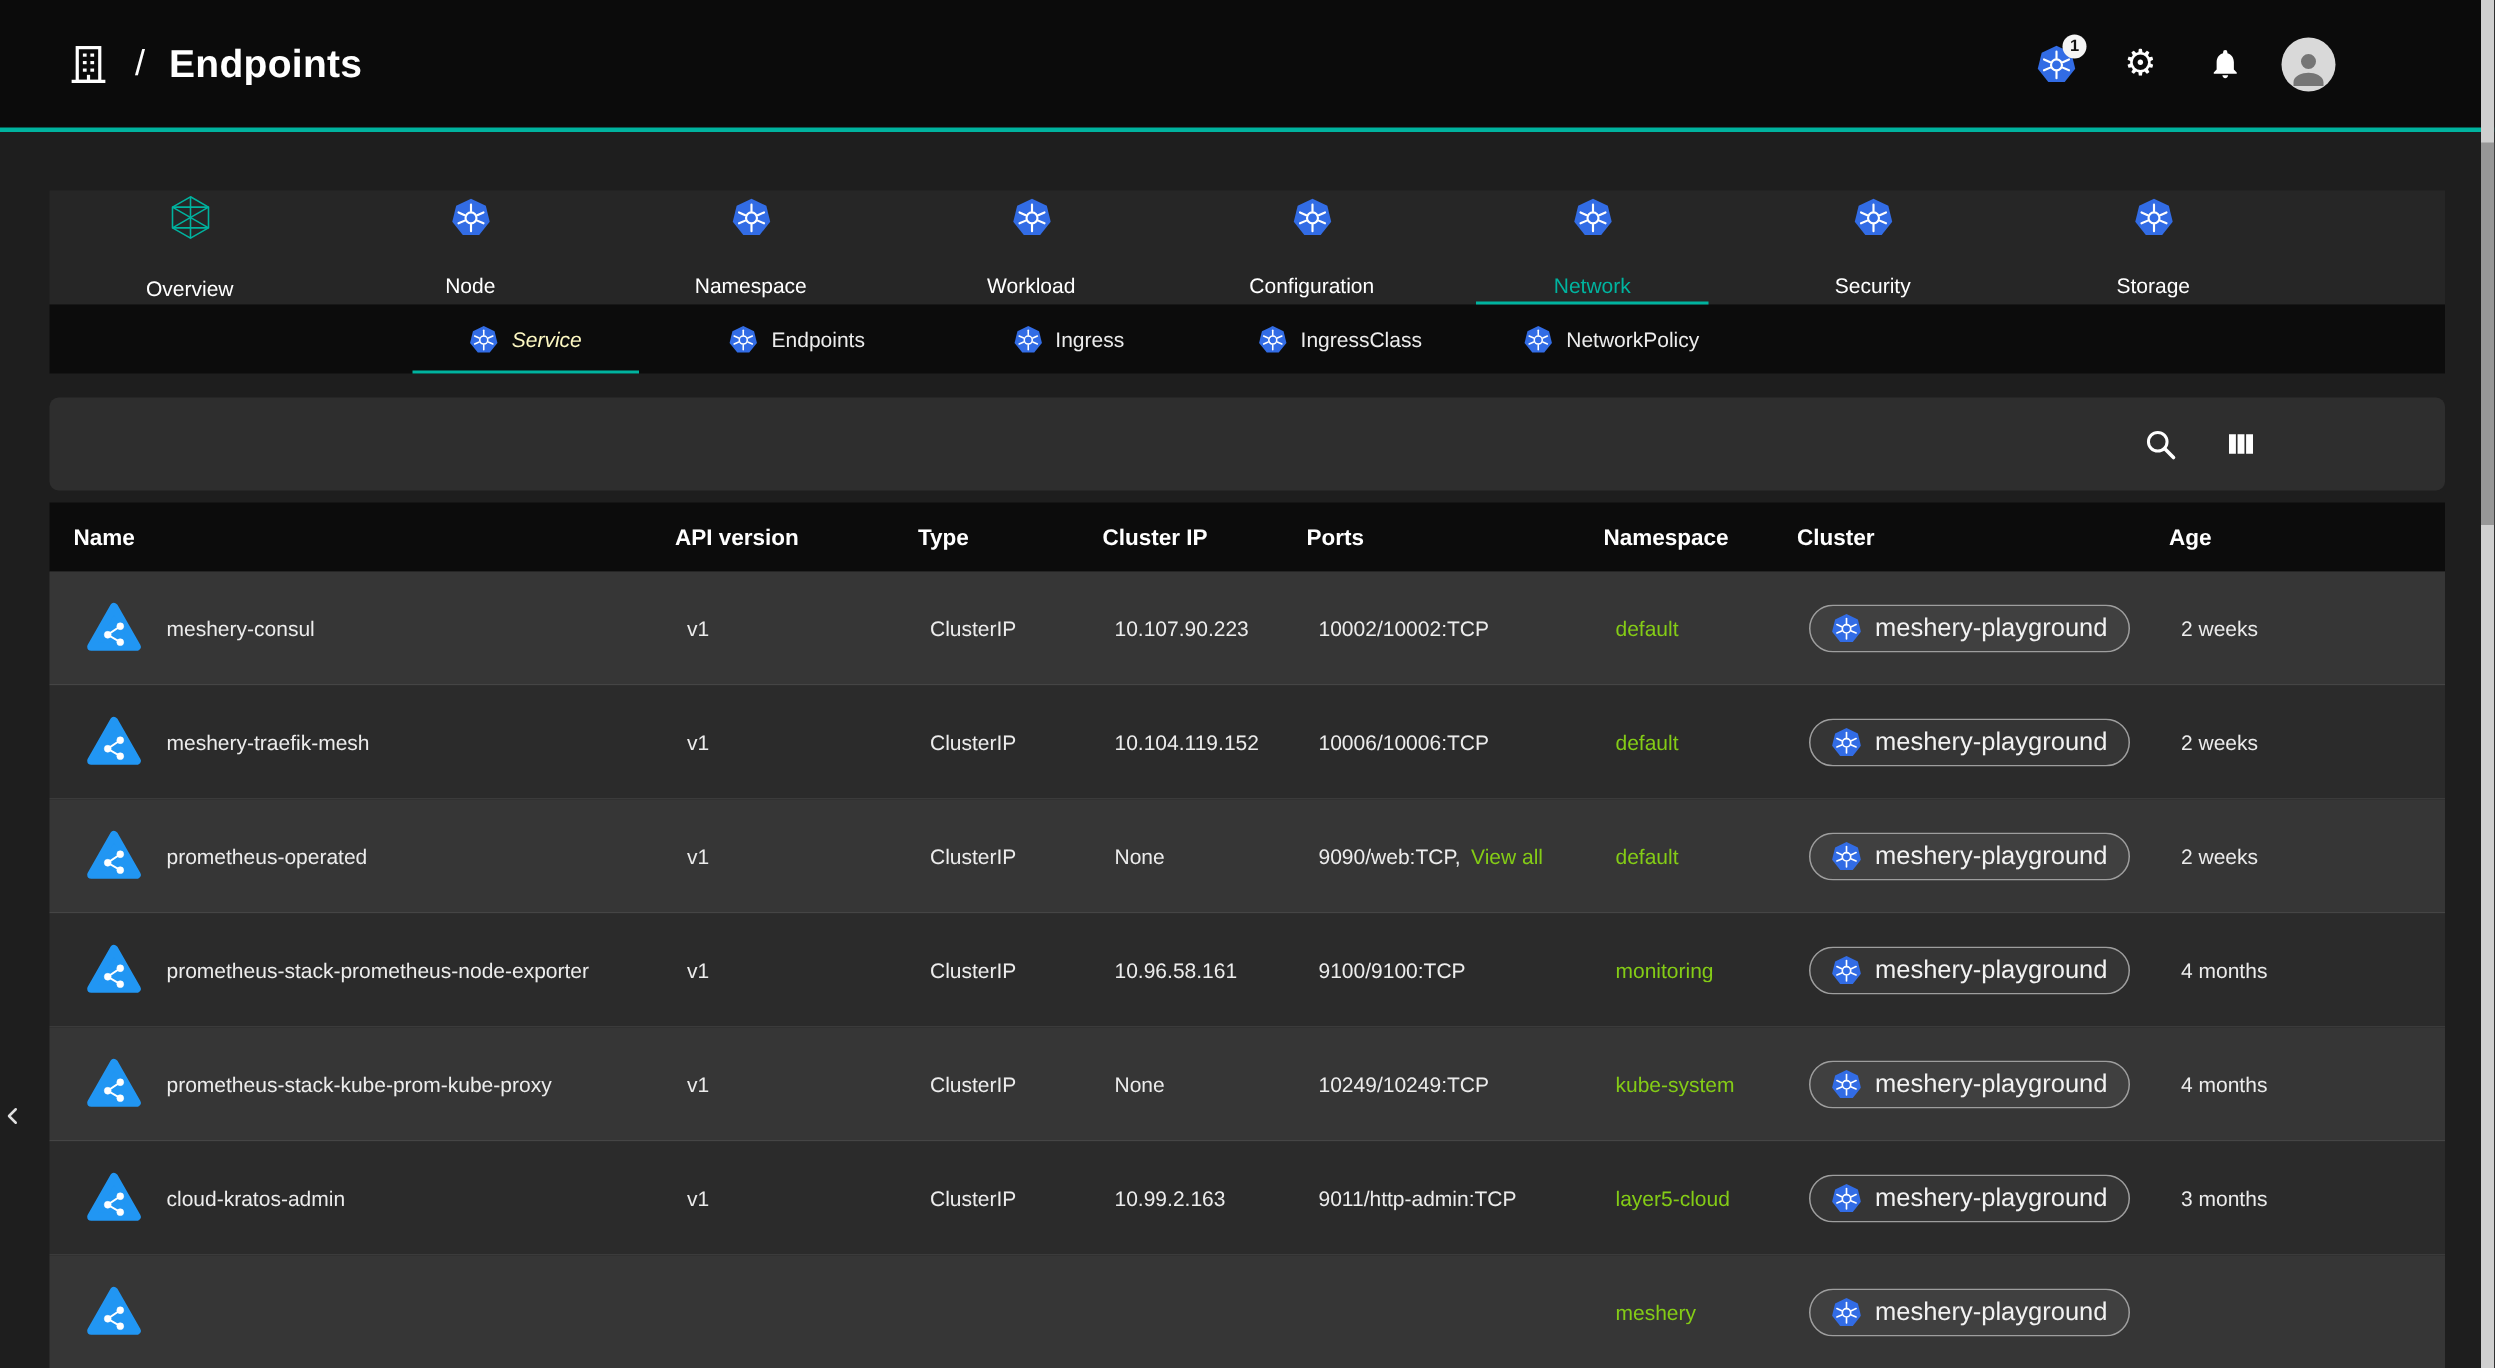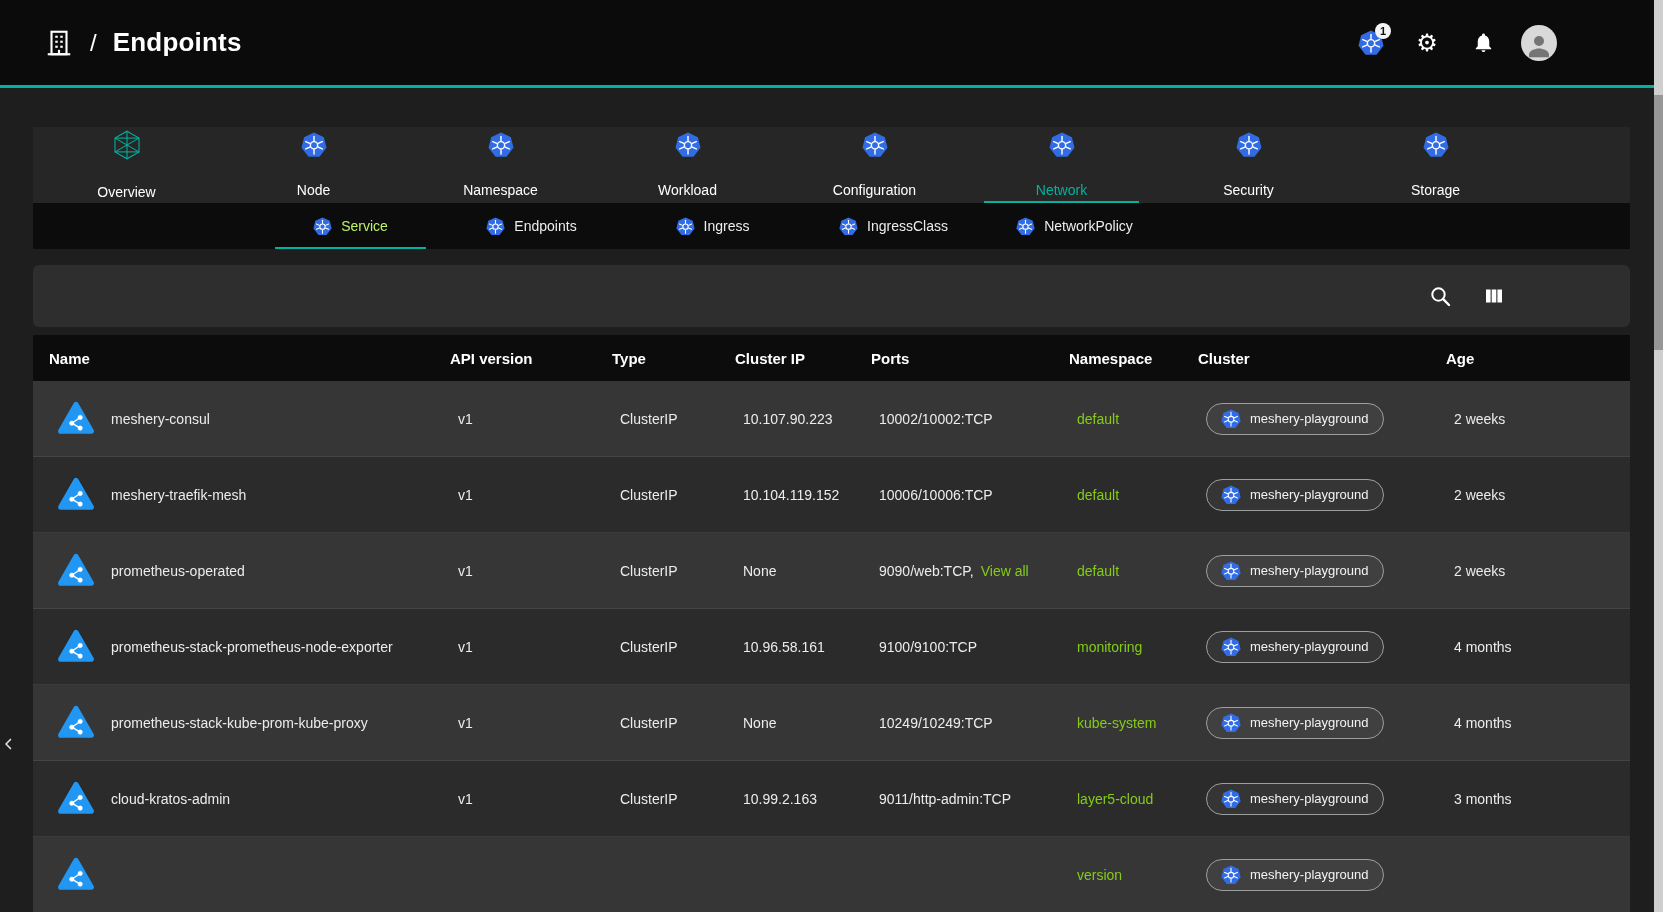--- a/index.html
+++ b/index.html
@@ -37,21 +37,21 @@
   .main-tab.active::after { content:""; position:absolute; bottom:0; left:16px; right:16px;
                             height:2px; background:#00B39F; }
   .k8s-icon { width:26px; height:26px; }
   .mesh-icon { width:30px; height:30px; }
 
   
   .sub-tabs { margin:0 33px; background:#0c0c0c; display:flex; padding-left:227px; }
   .sub-tab { flex:0 0 181px; height:46px; display:flex; align-items:center; justify-content:center;
              gap:9px; font-size:14px; color:#ededed; cursor:pointer; position:relative; }
   .sub-tab .k8s-icon { width:19px; height:19px; }
-  .sub-tab.active { color:#bef264; }
+  .sub-tab.active { color:#fef9c3;font-style:italic; }
   .sub-tab.active::after { content:""; position:absolute; bottom:0; left:15px; right:15px;
                            height:2px; background:#00B39F; }
 
   
   .toolbar { margin:16px 33px 8px; height:62px; background:#2e2e2e; border-radius:6px;
              display:flex; align-items:center; justify-content:flex-end; gap:26px;
              padding-right:122px; color:#e8e8e8; }
   .toolbar .iconbtn { width:28px; height:28px; }
 
   
@@ -66,21 +66,21 @@
   .tbody .trow:nth-child(even) { background:#2b2b2b; }
   .tbody .trow:nth-child(odd)  { background:#363636; }
   .td { padding-left:24px; white-space:nowrap; overflow:hidden; }
   .td-name { display:flex; align-items:center; gap:16px; }
   .svc-icon { width:38px; height:38px; flex:0 0 38px; }
   .link { color:#84cc16; cursor:pointer;text-align:right; }
   .td-ports .link { margin-left:7px; }
   .chip { display:inline-flex; align-items:center; gap:9px; border:1px solid #9e9e9e;
           border-radius:16px; height:32px; padding:0 14px; background:rgba(255,255,255,0.05);
           max-width:215px; cursor:pointer; }
-  .chip span { font-size:13px; color:#f2f2f2; white-space:nowrap; overflow:hidden; text-overflow:ellipsis; }
+  .chip span { font-size:17px; color:#f2f2f2; white-space:nowrap; overflow:hidden; text-overflow:ellipsis; }
   .k8s-icon-sm { width:20px; height:20px; flex:0 0 20px; }
 
   
   .drawer-toggle { position:absolute; left:0; top:731px; width:18px; height:26px;
                    display:flex; align-items:center; justify-content:center; cursor:pointer; color:#e0e0e0; }
   .scrollbar { position:absolute; right:0; top:0; width:9px; height:912px; background:#cfcfcf; }
   .scroll-thumb { position:absolute; right:0; top:95px; width:9px; height:255px; background:#979797; }
   .defs { position:absolute; width:0; height:0; overflow:hidden; }
 </style>
 </head>
@@ -496,21 +496,21 @@
             </svg>
             <span></span>
           </div>
           <div class="td"></div>
           <div class="td"></div>
           <div class="td"></div>
           <div class="td td-ports">
             <span></span>
           </div>
           <div class="td">
-            <a class="link">version</a>
+            <a class="link">meshery</a>
           </div>
           <div class="td">
             <span class="chip">
               <svg class="k8s-icon-sm">
                 <use href="#icon-k8s"></use>
               </svg>
               <span>meshery-playground</span>
             </span>
           </div>
           <div class="td"></div>

